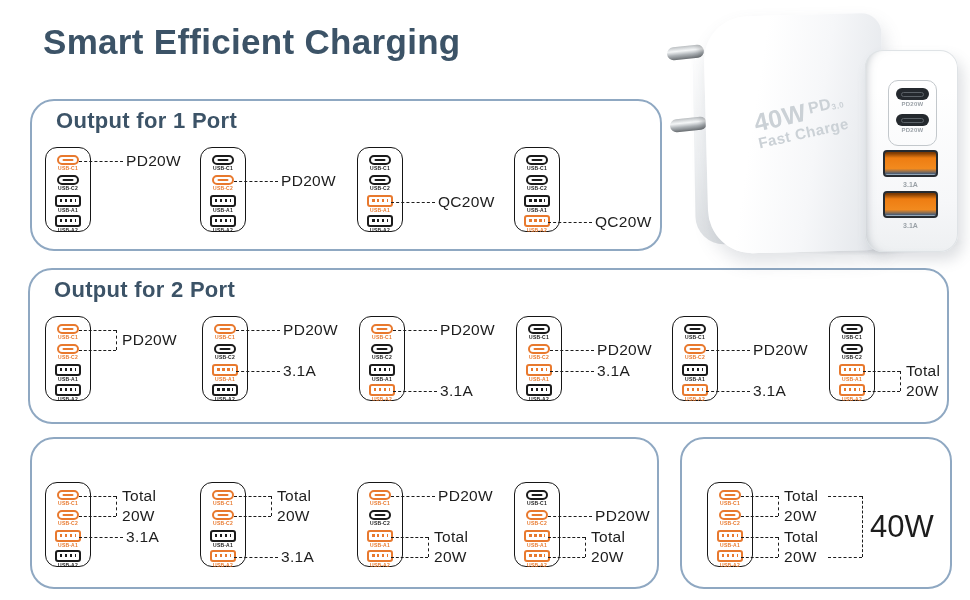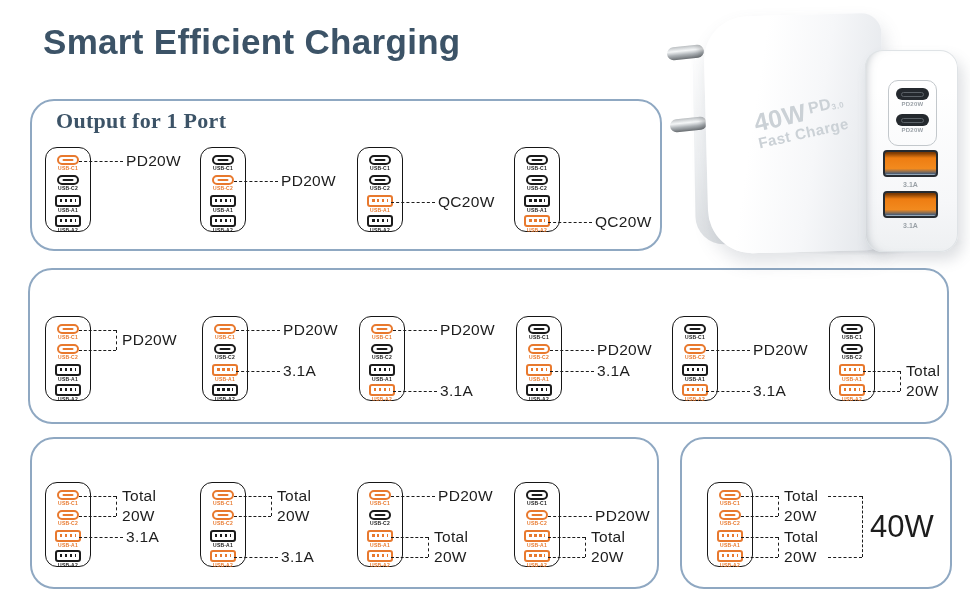--- a/index.html
+++ b/index.html
@@ -10,21 +10,21 @@
   .page-title{position:absolute;left:27px;top:6px;font-size:35px;font-weight:bold;
               color:var(--heading);letter-spacing:.3px;margin:16px;}
   .page-subtitle{position:absolute;left:29px;top:53px;font-size:25px;color:#2e2e2e;letter-spacing:.4px;}
 
   
   .sec{position:absolute;border:2px solid var(--box-border);border-radius:24px;background:#fff;}
   .sec0{left:30px;top:99px;width:628px;height:148px;}
   .sec1{left:28px;top:268px;width:917px;height:152px;}
   .sec2{left:30px;top:437px;width:625px;height:148px;}
   .sec3{left:680px;top:437px;width:268px;height:148px;}
-  .sec-title{position:absolute;left:24px;top:7px;font-size:22px;font-weight:bold;color:var(--heading);letter-spacing:.3px;font-family:Liberation Serif, serif;}
+  .sec-title{position:absolute;left:24px;top:7px;font-size:22px;font-weight:bold;color:var(--heading);letter-spacing:.3px;}
   .layer{position:absolute;inset:0;}
 
   
   .cell{position:absolute;width:220px;height:90px;}
   .diag{position:absolute;left:0;top:0;width:46px;height:85px;border:1.8px solid #161616;
         border-radius:12px;background:#fff;box-sizing:border-box;}
   .port-unit{position:absolute;left:0;right:0;display:flex;flex-direction:column;align-items:center;}
   .cport{box-sizing:border-box;width:22px;height:10px;border:2px solid currentColor;border-radius:5px;position:relative;}
   .cport::after{content:"";position:absolute;left:50%;top:50%;transform:translate(-50%,-50%);
                 width:11px;height:2px;border-radius:1px;background:currentColor;}
@@ -169,20 +169,21 @@
               <div class="port-label">USB-A2</div>
             </div>
           </div>
           <div class="ann-line-h" style="top: 75px; left: 34px; width: 44px;"></div>
           <div class="ann-text" style="left: 81px; top: 75px;">QC20W</div>
         </div>
       </div>
   </section>
 
   <section class="sec sec1">
+    <div class="sec-title">Output for 2 Port</div>
     <div class="layer">
         <div class="cell" style="left: 15px; top: 46px;">
           <div class="diag">
             <div class="port-unit" style="top: 7px; color: rgb(232, 121, 46);">
               <div class="cport"></div>
               <div class="port-label">USB-C1</div>
             </div>
             <div class="port-unit" style="top: 27px; color: rgb(232, 121, 46);">
               <div class="cport"></div>
               <div class="port-label">USB-C2</div>

